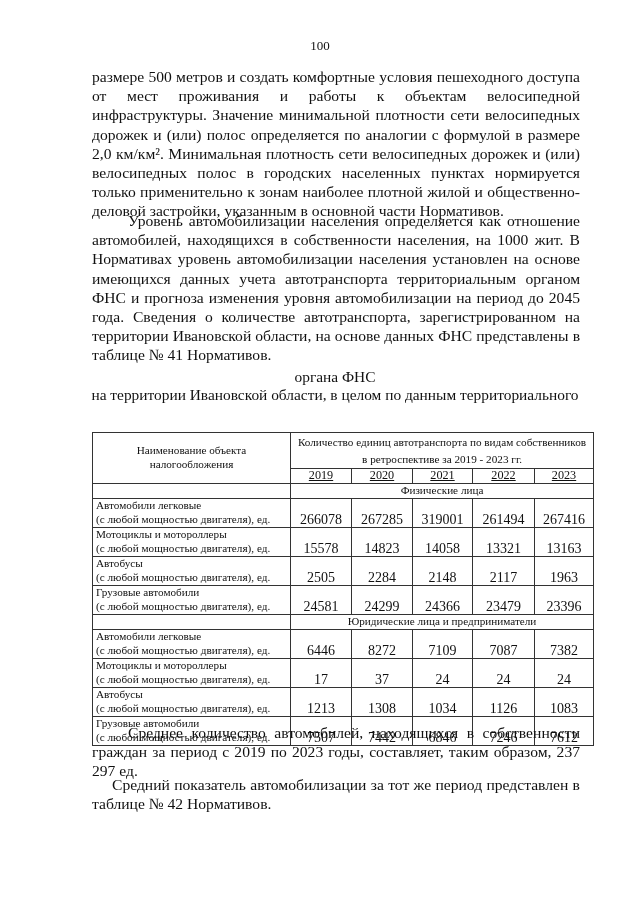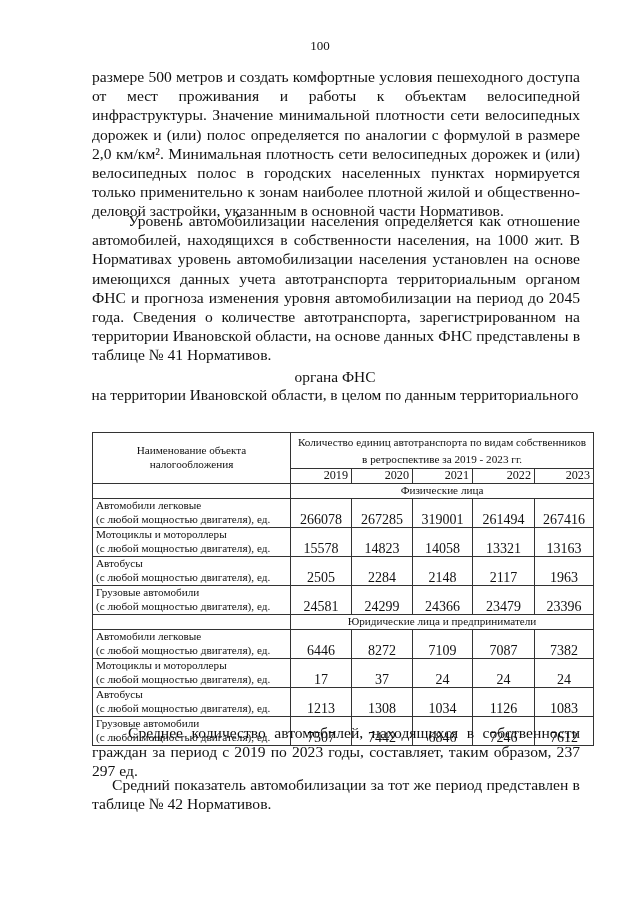--- a/index.html
+++ b/index.html
@@ -11,21 +11,21 @@
   .para .indent { display: inline-block; width: 36px; }
   .p1 { top: 67px; }
   .p2 { top: 211px; }
   .caption { position: absolute; top: 368px; left: 80px; width: 510px; text-align: center;
              font-size: 15.4px; line-height: 18px; }
   table.data { position: absolute; top: 432px; left: 92px; width: 501px; border-collapse: collapse;
                font-size: 11.2px; line-height: 13.6px; table-layout: fixed; }
   table.data td, table.data th { border: 1px solid #333; padding: 0 3px; font-weight: normal; }
   table.data .hname { text-align: center; vertical-align: middle; }
   table.data .hgroup { text-align: center; line-height: 17px; padding-top: 1px; }
-  table.data .hyear { text-align: right; font-size: 12.2px; height: 14px; }
+  table.data .hyear { text-align: center; font-size: 12.2px; height: 14px; text-decoration: underline; }
   table.data .section { text-align: center; height: 14px; margin-left: 13px; }
   table.data .rowname { text-align: left; height: 28px; vertical-align: top; margin-top: 24px; }
   table.data .val { text-align: center; vertical-align: bottom; font-size: 14px; margin-top: 32px; }
   .p3 { top: 723px; }
   .p4 { top: 775px; }
   .p4 .indent2 { display: inline-block; width: 20px; }
 </style>
 </head>
 <body>
 

